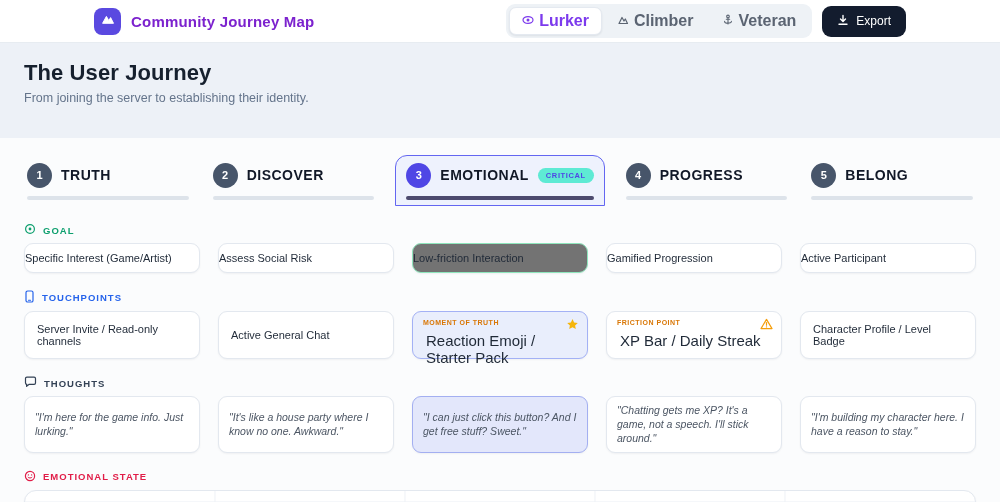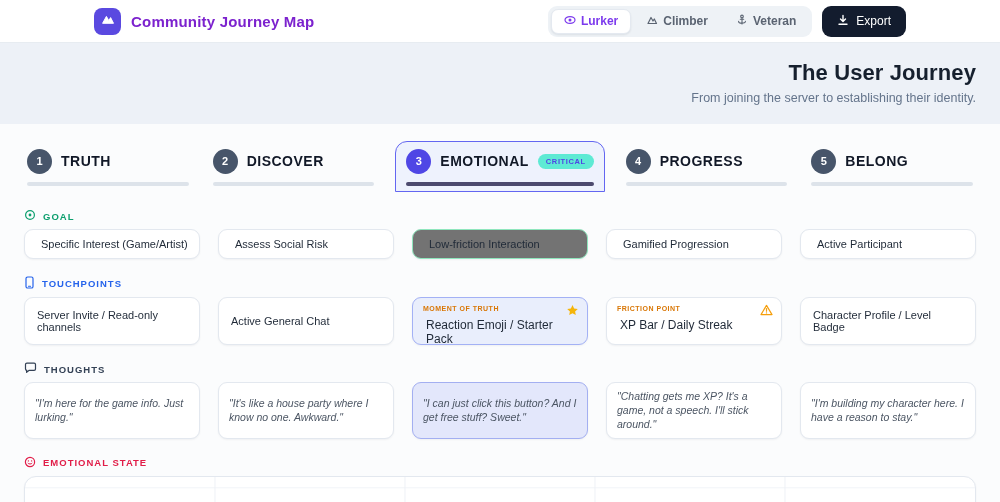--- a/index.html
+++ b/index.html
@@ -5,25 +5,25 @@
   * { margin:0; padding:0; box-sizing:border-box; }
   html,body { width:1000px; height:502px; overflow:hidden; background:#fbfcfd;
     font-family:"Liberation Sans","DejaVu Sans",sans-serif; }
   
   .hdr { height:43px; background:#ffffff; border-bottom:1px solid #e7ecf1; display:flex; align-items:center;justify-content:flex-end; }
   .hdr-inner { width:812px; margin:0 auto; display:flex; align-items:center; }
   .logo-box { width:27px; height:27px; border-radius:8px; background:#5a49e0; display:flex; align-items:center; justify-content:center; margin-right:10px; }
   .app-title { font-size:15px; font-weight:700; color:#7c22ce; letter-spacing:.2px; }
   .hdr-right { margin-left:auto; display:flex; align-items:center; gap:10px; }
   .seg { background:#eef2f6; border-radius:9px; padding:3px; display:flex; gap:2px; }
-  .seg-item { display:flex; align-items:center; gap:5px; padding:4px 12px; border-radius:7px; font-size:12px; font-weight:600; color:#5b6472; cursor:pointer; border:1px solid transparent; }
+  .seg-item { display:flex; align-items:center; gap:5px; padding:4px 12px; border-radius:7px; font-size:16px; font-weight:600; color:#5b6472; cursor:pointer; border:1px solid transparent; }
   .seg-item.active { background:#ffffff; border-color:#e4e9f0; color:#7c3aed; box-shadow:0 1px 2px rgba(15,23,42,.08); }
   .export-btn { display:flex; align-items:center; gap:7px; background:#131c2e; color:#fff; font-size:12px; font-weight:400; padding:8px 15px; border-radius:9px; border:none; cursor:pointer; }
   
-  .hero { height:81px; background:#edf1f7; padding:17px 24px 12px;text-align:right; }
+  .hero { height:95px; background:#edf1f7; padding:17px 24px 12px; }
   .hero h1 { font-size:22px; font-weight:800; color:#16202e; letter-spacing:.1px; }
   .hero p { font-size:12.5px; color:#64748b; margin-top:5px; }
   
   .grid { display:grid; grid-template-columns:repeat(5,1fr); gap:18px; padding:0 24px; align-items:stretch; }
   .stage-grid { margin-top:17px; }
   .stage-cell { border:1.5px solid transparent; border-radius:12px 12px 0 0; padding:6px 2px 5px; }
   .stage-cell.active { border-color:#6366f1; background:#eef2fd; padding:6px 10px 5px; }
   .stage-top { display:flex; align-items:center; gap:9px; height:26px; }
   .stage-num { width:25px; height:25px; border-radius:50%; background:#47556a; color:#fff; font-size:11px; font-weight:700; display:flex; align-items:center; justify-content:center; flex:none; }
   .stage-cell.active .stage-num { background:#4f46e5; }
@@ -32,27 +32,27 @@
   .stage-bar { height:4px; border-radius:99px; background:#dde3ea; margin-top:8px; }
   .stage-cell.active .stage-bar { background:#4c4a6e; }
   
   .row-label { display:flex; align-items:center; gap:7px; margin:17px 24px 6px; font-size:9.5px; font-weight:800; letter-spacing:1px; }
   .row-label.goal { color:#0d9f6e; }
   .row-label.touch { color:#2563eb; }
   .row-label.thoughts { color:#334155; }
   .row-label.emotion { color:#e11d48; }
   
   .card { background:#fff; border:1px solid #e3e8ef; border-radius:9px; box-shadow:0 1px 2px rgba(15,23,42,.05); font-size:11px; color:#1f2937; }
-  .goal-card { padding:8px 16px; white-space:nowrap; overflow:hidden; }
+  .goal-card { padding:8px 0; white-space:nowrap; overflow:hidden; }
   .goal-card.hl { background:#737373; border-color:#8fe6bd; }
   .touch-card { height:48px; display:flex; align-items:center; padding:0 12px; }
   .touch-card.tagged { flex-direction:column; align-items:stretch; justify-content:flex-start; padding:7px 10px; position:relative; }
   .touch-card.hl { background:#e9eefc; border-color:#a3b1f5; }
   .touch-tag { font-size:7px; font-weight:800; letter-spacing:.5px; color:#d97706; margin-bottom:6px; }
-  .touch-text { font-size:12px; color:#1f2937; padding-left:3px; }
+  .touch-text { font-size:15px; color:#1f2937; padding-left:3px; }
   .corner-ico { position:absolute; top:6px; right:8px; }
   .thought-card { min-height:37px; display:flex; align-items:center; padding:6px 10px; font-size:10.5px; font-style:italic; color:#4b5563; line-height:1.35; }
   .thought-card.hl { background:#e3e7fb; border-color:#a3aff1; }
   
   .chart-card { margin:0 24px; height:120px; background:#fff; border:1px solid #e3e8ef; border-radius:12px 12px 0 0; box-shadow:0 1px 2px rgba(15,23,42,.05); position:relative; overflow:hidden; }
   .chart-card svg { display:block; width:100%; height:100%; }
 </style>
 </head>
 <body>
 

